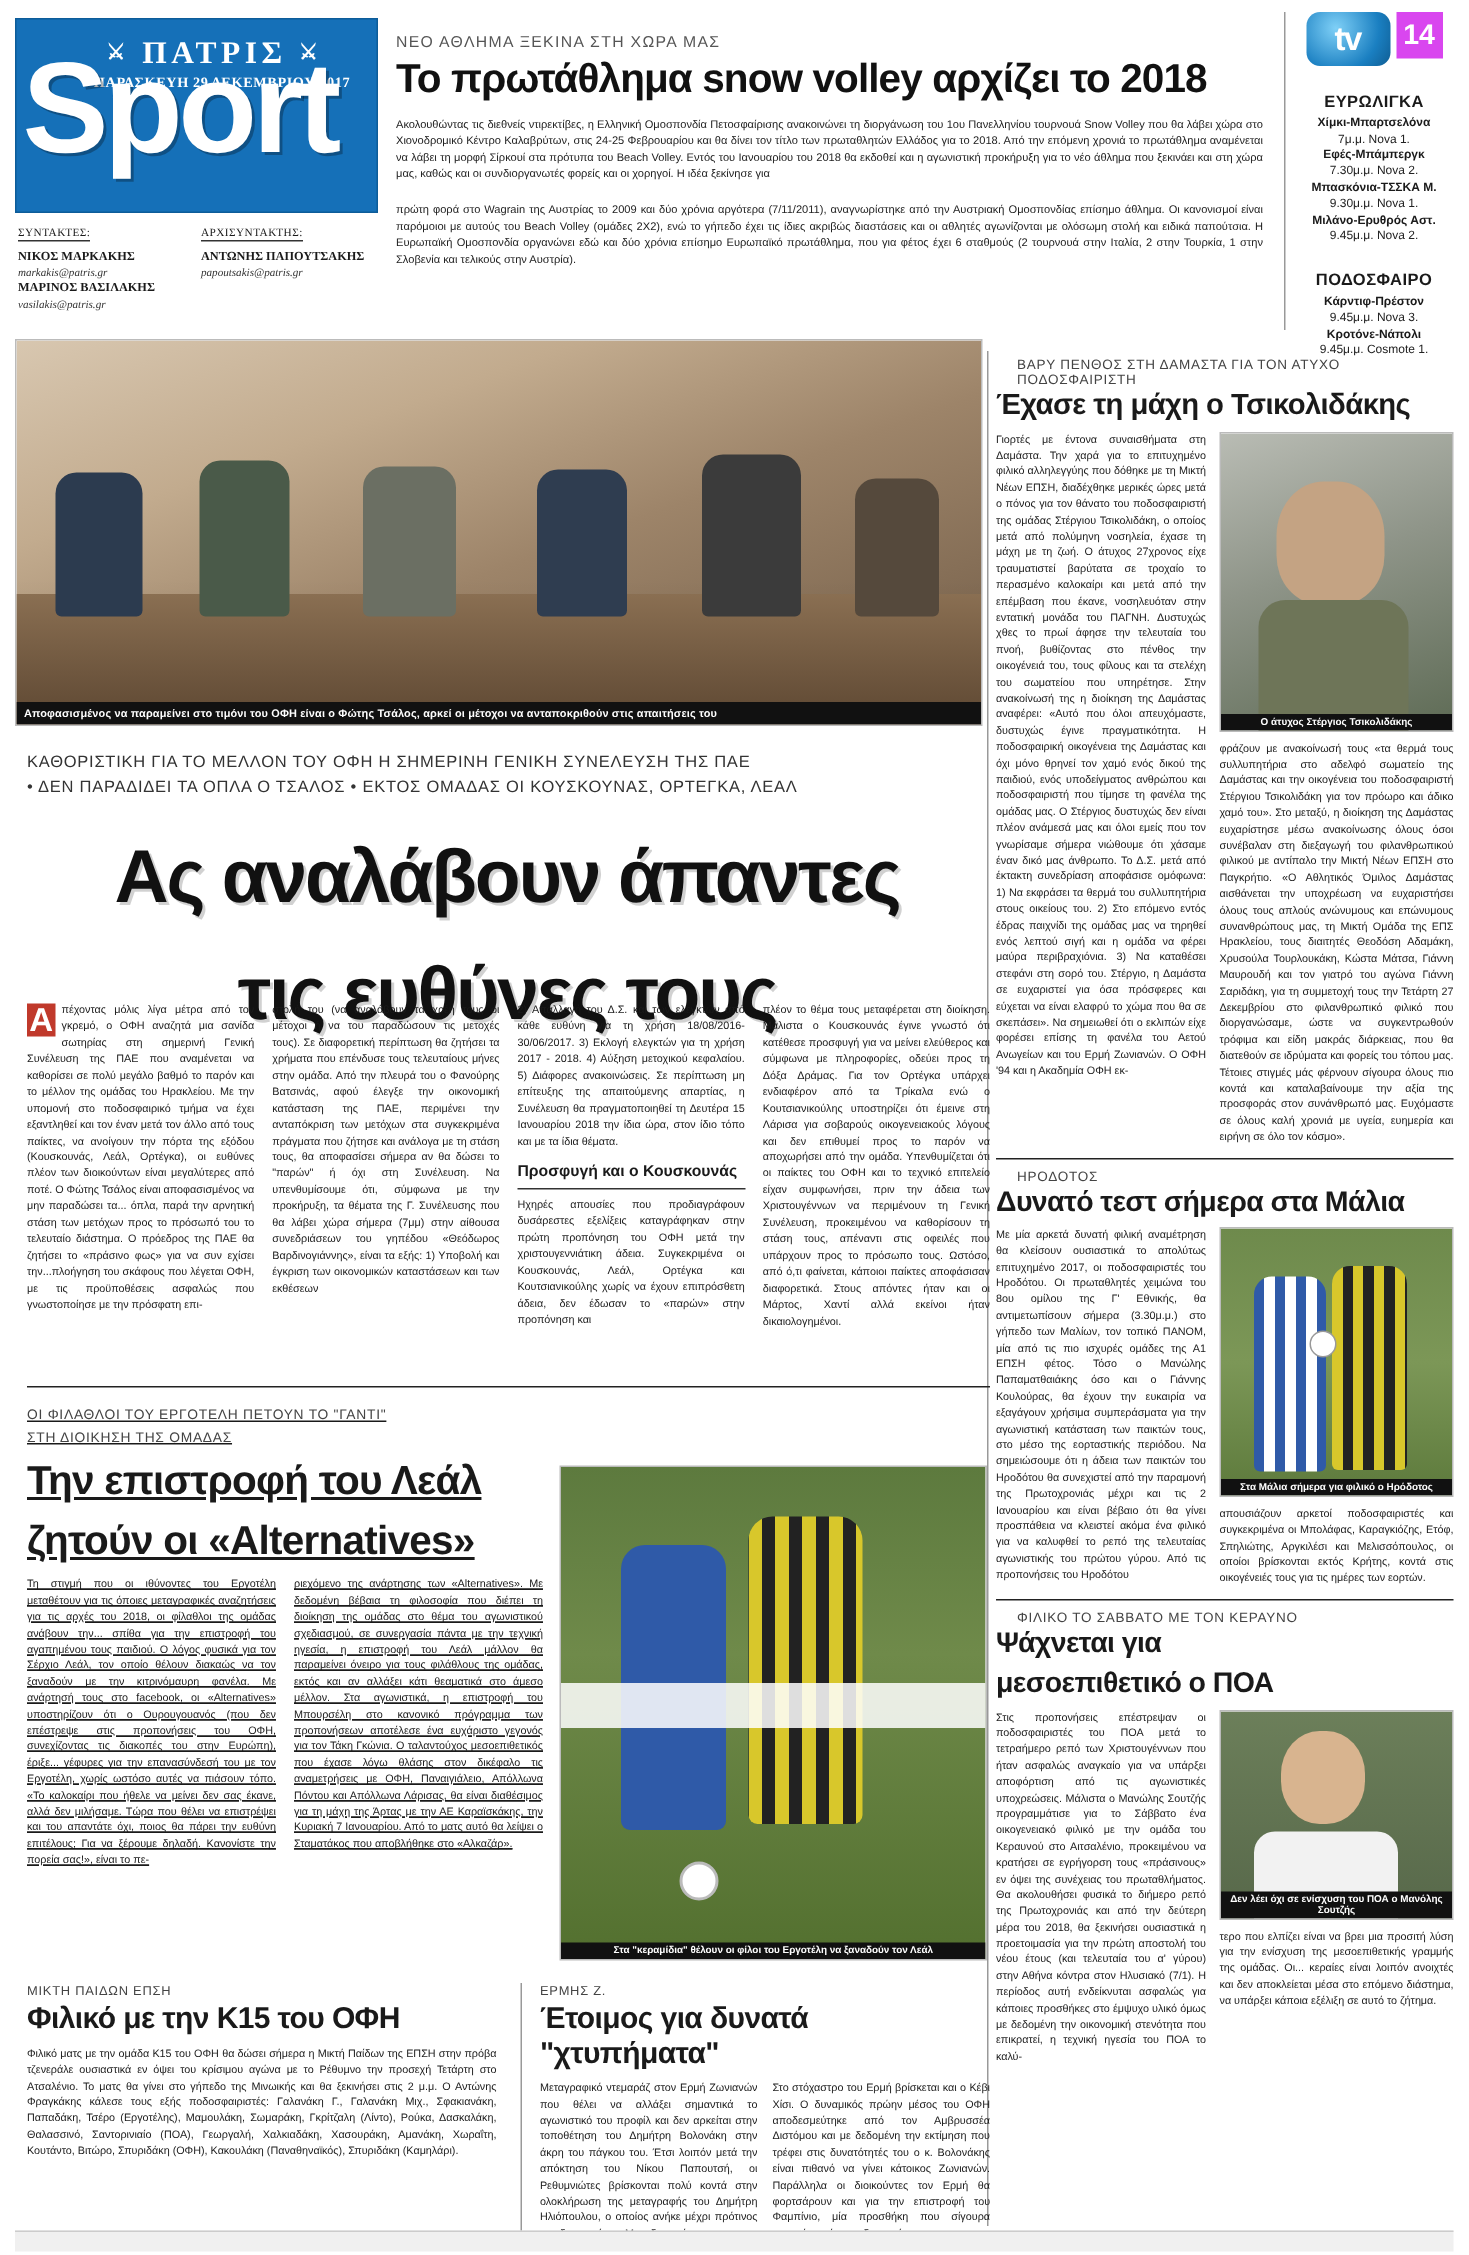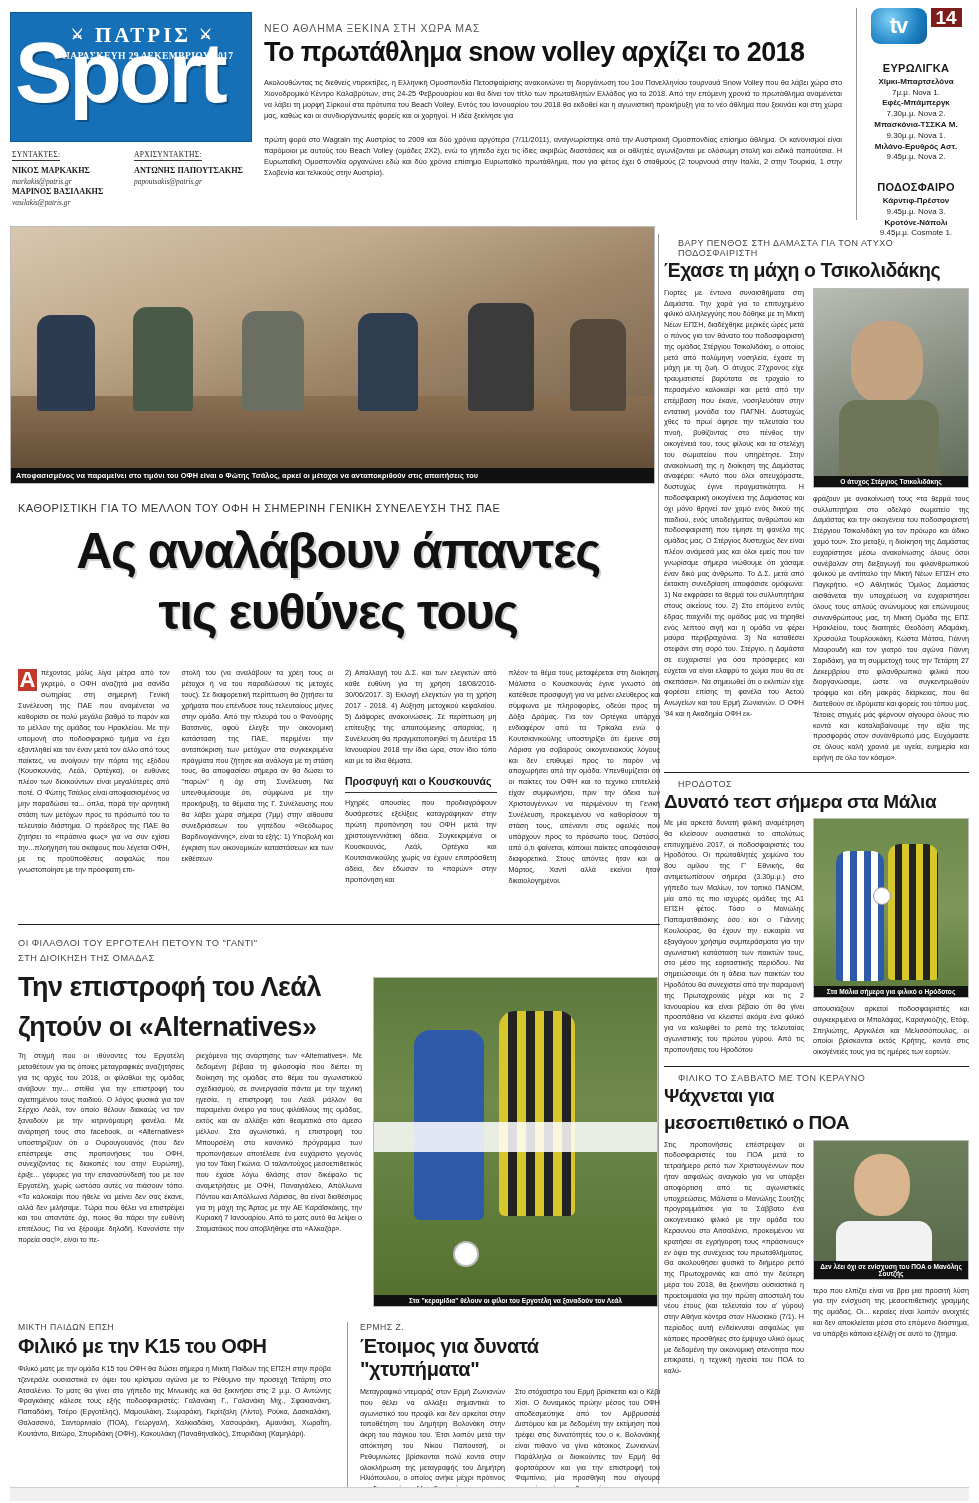--- a/index.html
+++ b/index.html
@@ -72,21 +72,21 @@
   
   .tv-box { width: 113px; flex: none; border-left: 1px solid #999; padding-left: 6px; margin-left: 6px; }
   .tv-head { display:flex; align-items:flex-start; gap: 4px; justify-content:center; }
   .tv-logo {
     width: 56px; height: 36px; border-radius: 9px;
     background: radial-gradient(circle at 35% 30%, #7fd0f7, #1a7fc1 65%, #0f5d93);
     color:#fff; font-weight:bold; font-size:22px; display:flex; align-items:center; justify-content:center;
     letter-spacing:-1px; font-family:"Liberation Sans",sans-serif;
   }
   .tv-num {
-    width: 31px; height: 19px; background:#7f1d1d; color:#fff; font-weight:bold;
+    width: 31px; height: 31px; background:#d946ef; color:#fff; font-weight:bold;
     display:flex; align-items:center;justify-content:center; font-size:19px;
   }
   .tv-list { text-align:center; font-size:8px; line-height:1.35; margin-top:6px; }
   .tv-cat { font-weight:bold; font-size:11px; letter-spacing:.3px; margin:17px 0 1px; }
   .tv-match { font-weight:bold; font-size:8px; }
   .tv-time { font-size: 8px; color:#222; }
 
   
   .main-photo-wrap { margin-top: 6px; position: relative; width: 645px; height: 258px; overflow:hidden; border:1px solid #bbb;}
   .main-photo {
@@ -114,38 +114,38 @@
   .pcap {
     position:absolute; left:0; right:0; bottom:0; background:#111; color:#fff;
     font-size:6.6px; font-weight:bold; padding:2px 3px; text-align:center;
   }
 
   
   .lead-block { position:absolute; top:500px; left:18px; width:640px; }
   .lead-kick { text-align:left; font-size:11px; letter-spacing:.5px; color:#333; line-height:1.5; }
   .lead-title {
     text-align:center; font-size:50px; font-weight:bold; line-height:1.06; letter-spacing:-1.5px;
-    margin-top:8px; color:#111; text-shadow:2px 2px 0 rgba(0,0,0,.18);
+    margin-top:25px; color:#111; text-shadow:2px 2px 0 rgba(0,0,0,.18);
   }
 
   
   .art3 { position:absolute; top:668px; left:18px; width:642px; display:flex; gap:12px; }
   .art3 .col { flex:1; font-size:7.2px; line-height:1.52; text-align:justify; }
   .dropcap {
     float:left; background:#c0392b; color:#fff; font-weight:bold; font-size:22px;
     width:19px; height:22px; line-height:22px; text-align:center; margin:1px 4px 0 0;
   }
   .subhead { font-weight:bold; font-size:10.5px; border-bottom:1px solid #333; display:block;
     padding-bottom:2px; margin:8px 0 5px; }
 
   
   .ergo { position:absolute; top:918px; left:18px; width:642px; }
   .ergo-kick { font-size:9.2px; letter-spacing:.5px; color:#444; line-height:1.5; margin:6px 0 5px; }
   .ergo-title { font-size:27px; font-weight:bold; line-height:1.2; letter-spacing:-.5px; margin-bottom:8px; }
-  .ergo-body { display:flex; gap:10px; }
+  .ergo-body { display:flex; gap:10px;text-decoration:underline; }
   .ergo-col { width:166px; font-size:7.2px; line-height:1.5; text-align:justify; }
   .ergo-photo { width:285px; height:330px; position:relative; overflow:hidden; border:1px solid #bbb; }
 
   
   .bottom { position:absolute; top:1322px; left:18px; width:642px; display:flex; gap:16px; }
   .bot-left { width:315px; }
   .bot-right { width:315px; border-left:1px solid #999; padding-left:12px; }
   .bot-kick { font-size:8.6px; letter-spacing:.5px; color:#444; margin-bottom:3px; }
   .bot-title { font-size:20px; font-weight:bold; letter-spacing:-.4px; margin-bottom:6px; }
   .bot-text { font-size:7.2px; line-height:1.5; text-align:justify; }
@@ -242,20 +242,21 @@
       <div class="mp-person" style="left:36%;width:62px;height:100px;background:#6b6f63;"></div>
       <div class="mp-person" style="left:54%;width:60px;height:98px;background:#2f3d50;"></div>
       <div class="mp-person" style="left:71%;width:66px;height:108px;background:#3b3b3b;"></div>
       <div class="mp-person" style="left:87%;width:56px;height:92px;background:#55493c;"></div>
       <div class="cap-bar">Αποφασισμένος να παραμείνει στο τιμόνι του ΟΦΗ είναι ο Φώτης Τσάλος, αρκεί οι μέτοχοι να ανταποκριθούν στις απαιτήσεις του</div>
     </div>
   </div>
 
   <div class="lead-block">
     <div class="lead-kick">ΚΑΘΟΡΙΣΤΙΚΗ ΓΙΑ ΤΟ ΜΕΛΛΟΝ ΤΟΥ ΟΦΗ Η ΣΗΜΕΡΙΝΗ ΓΕΝΙΚΗ ΣΥΝΕΛΕΥΣΗ ΤΗΣ ΠΑΕ</div>
+    <div class="lead-kick">• ΔΕΝ ΠΑΡΑΔΙΔΕΙ ΤΑ ΟΠΛΑ Ο ΤΣΑΛΟΣ • ΕΚΤΟΣ ΟΜΑΔΑΣ ΟΙ ΚΟΥΣΚΟΥΝΑΣ, ΟΡΤΕΓΚΑ, ΛΕΑΛ</div>
     <div class="lead-title">Ας αναλάβουν άπαντες</div>
     <div class="lead-title">τις ευθύνες τους</div>
   </div>
 
   <div class="art3">
     <div class="col">
       <span class="dropcap">Α</span>
       <span>πέχοντας μόλις λίγα μέτρα από τον γκρεμό, ο ΟΦΗ αναζητά μια σανίδα σωτηρίας στη σημερινή Γενική Συνέλευση της ΠΑΕ που αναμένεται να καθορίσει σε πολύ μεγάλο βαθμό το παρόν και το μέλλον της ομάδας του Ηρακλείου. Με την υπομονή στο ποδοσφαιρικό τμήμα να έχει εξαντληθεί και τον έναν μετά τον άλλο από τους παίκτες, να ανοίγουν την πόρτα της εξόδου (Κουσκουνάς, Λεάλ, Ορτέγκα), οι ευθύνες πλέον των διοικούντων είναι μεγαλύτερες από ποτέ. Ο Φώτης Τσάλος είναι αποφασισμένος να μην παραδώσει τα... όπλα, παρά την αρνητική στάση των μετόχων προς το πρόσωπό του το τελευταίο διάστημα. Ο πρόεδρος της ΠΑΕ θα ζητήσει το «πράσινο φως» για να συν εχίσει την...πλοήγηση του σκάφους που λέγεται ΟΦΗ, με τις προϋποθέσεις ασφαλώς που γνωστοποίησε με την πρόσφατη επι-</span>
     </div>
     <div class="col">στολή του (να αναλάβουν τα χρέη τους οι μέτοχοι ή να του παραδώσουν τις μετοχές τους). Σε διαφορετική περίπτωση θα ζητήσει τα χρήματα που επένδυσε τους τελευταίους μήνες στην ομάδα. Από την πλευρά του ο Φανούρης Βατσινάς, αφού έλεγξε την οικονομική κατάσταση της ΠΑΕ, περιμένει την ανταπόκριση των μετόχων στα συγκεκριμένα πράγματα που ζήτησε και ανάλογα με τη στάση τους, θα αποφασίσει σήμερα αν θα δώσει το "παρών" ή όχι στη Συνέλευση. Να υπενθυμίσουμε ότι, σύμφωνα με την προκήρυξη, τα θέματα της Γ. Συνέλευσης που θα λάβει χώρα σήμερα (7μμ) στην αίθουσα συνεδριάσεων του γηπέδου «Θεόδωρος Βαρδινογιάννης», είναι τα εξής: 1) Υποβολή και έγκριση των οικονομικών καταστάσεων και των εκθέσεων</div>

